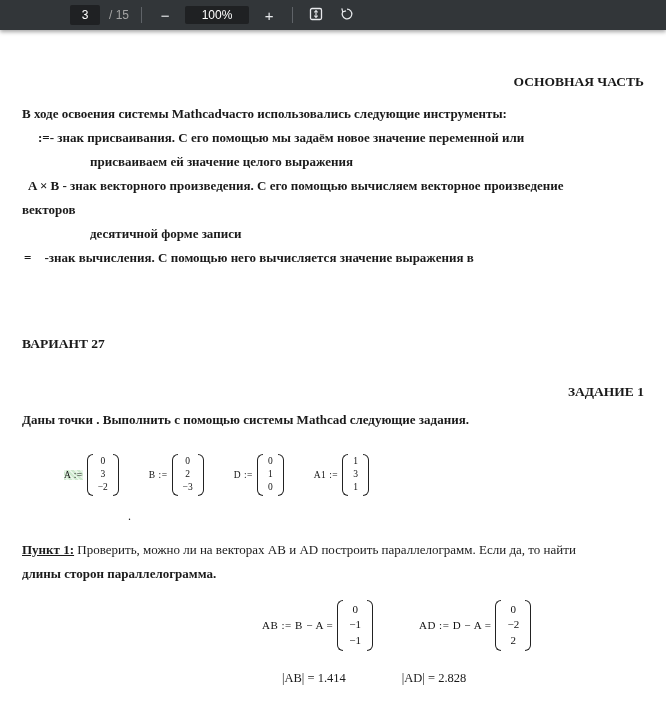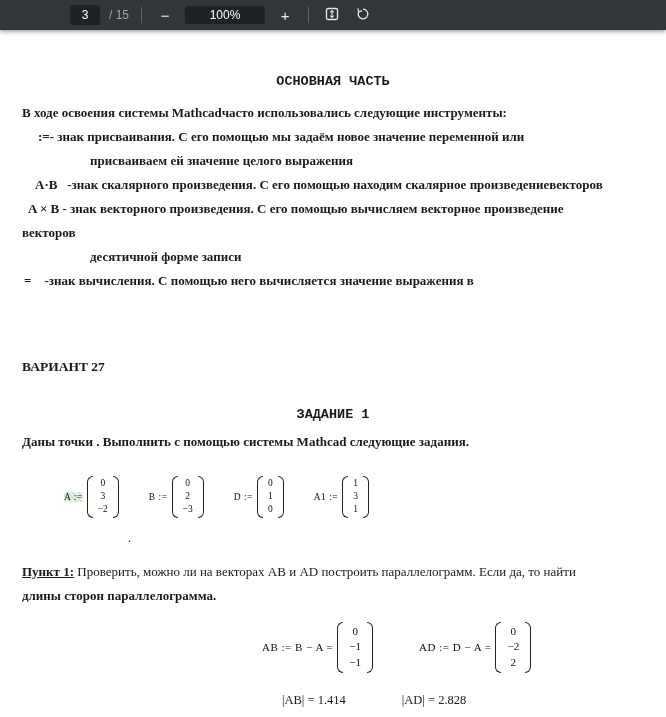--- a/index.html
+++ b/index.html
@@ -19,32 +19,32 @@
     font-family:"Liberation Sans","DejaVu Sans",sans-serif;
     font-size:12px; color:#e8eaed;
     position:relative; z-index:2;
   }
   .tb-box {
     background:#1f2123; color:#ffffff; border:none; border-radius:2px;
     height:18px; text-align:center; font-size:12px;
     font-family:"Liberation Sans","DejaVu Sans",sans-serif;
   }
   .page-input { width:26px; }
-  .zoom-box { min-width:40px; display:flex; align-items:center; justify-content:center; padding:0 20px; }
+  .zoom-box { min-width:40px; display:flex; align-items:center; justify-content:center; padding:0 12px; }
   .tb-sep { width:1px; height:16px; background:#5f6368; margin:0 3px; }
   .tb-btn {
     background:none; border:none; color:#e8eaed; cursor:pointer;
     width:22px; height:22px; display:flex; align-items:center; justify-content:center;
     font-size:15px; padding:0; border-radius:50%;
   }
   .page-total { color:#a3a3a3; font-size:12px; }
 
   
   .page { padding:44px 22px 0 22px; }
-  .h-center { text-align:center; font-weight:bold; font-size:13.5px; margin:0 0 12px 0;font-family:Liberation Mono, monospace; }
+  .h-center { text-align:right; font-weight:bold; font-size:13.5px; margin:0 0 12px 0; }
   .line { font-size:13px; line-height:24px; white-space:pre-wrap;font-weight:bold; }
   .ind-1 { padding-left:16px; }
   .ind-2 { padding-left:68px; }
   .ind-3 { padding-left:13px; }
   .ind-4 { padding-left:6px; }
   .ind-5 { padding-left:2px; }
   .variant { font-weight:bold; font-size:13.5px; margin-top:66px; }
   .task-head { margin-top:32px; margin-bottom:0; }
   .task-intro { margin-top:8px; }
 
@@ -109,21 +109,20 @@
 </div>
 
 <div class="page">
 
   <div class="h-center">ОСНОВНАЯ ЧАСТЬ</div>
 
   <div class="line">В ходе освоения системы Mathcadчасто использовались следующие инструменты:</div>
 
   <div class="line ind-1">:=- знак присваивания. С его помощью мы задаём новое значение переменной или</div>
   <div class="line ind-2">присваиваем ей значение целого выражения</div>
-  <div class="line ind-3">A·B   -знак скалярного произведения. С его помощью находим скалярное произведениевекторов</div>
   <div class="line ind-4">A × B - знак векторного произведения. С его помощью вычисляем векторное произведение</div>
   <div class="line">векторов</div>
   <div class="line ind-2">десятичной форме записи</div>
   <div class="line ind-5">=    -знак вычисления. С помощью него вычисляется значение выражения в</div>
 
   <div class="variant">ВАРИАНТ 27</div>
 
   <div class="h-center task-head">ЗАДАНИЕ 1</div>
   <div class="line task-intro">Даны точки . Выполнить с помощью системы Mathcad следующие задания.</div>
 

